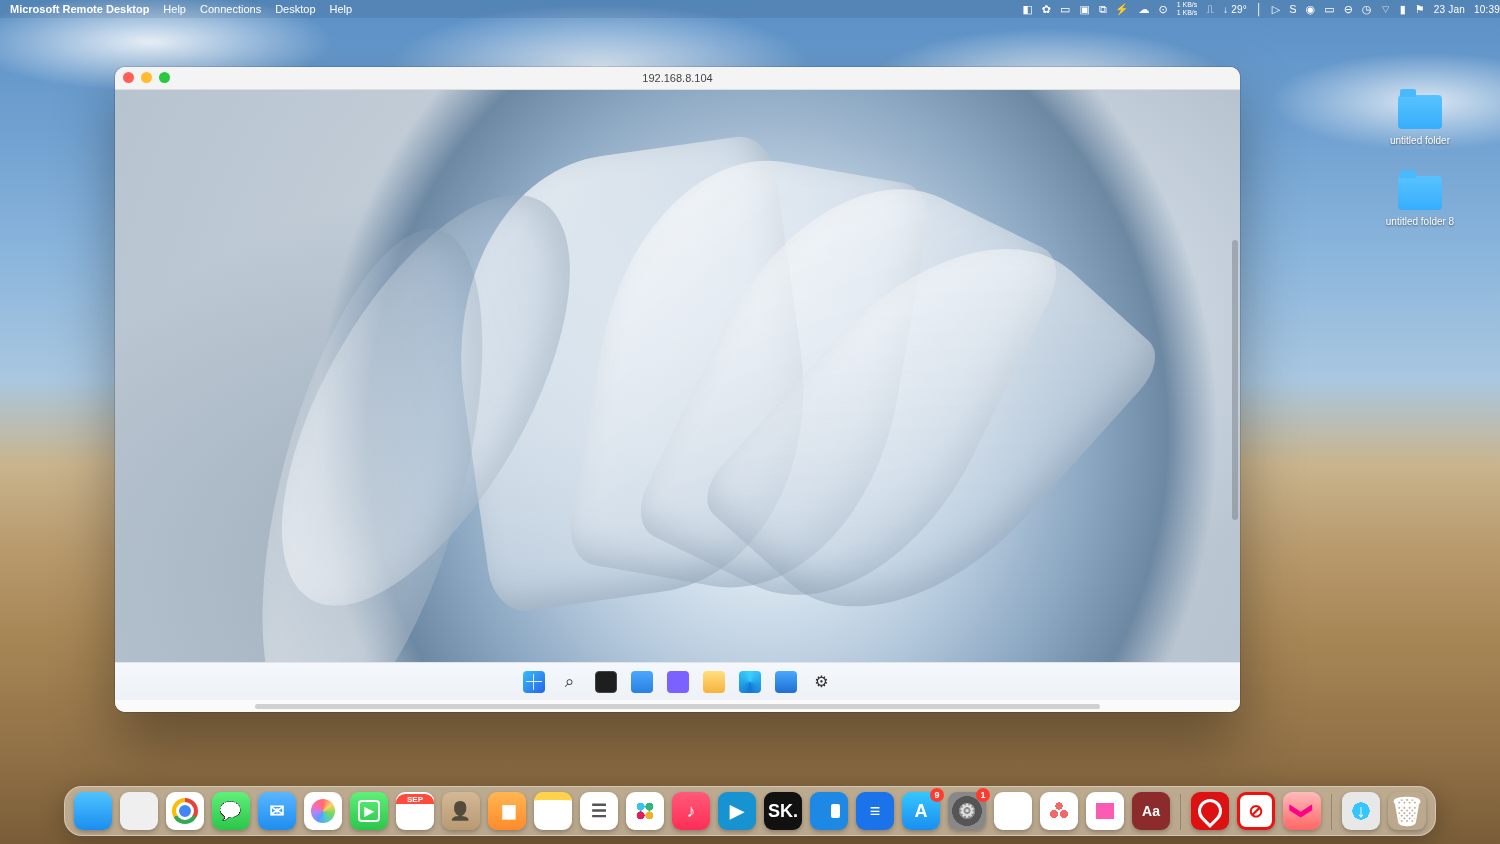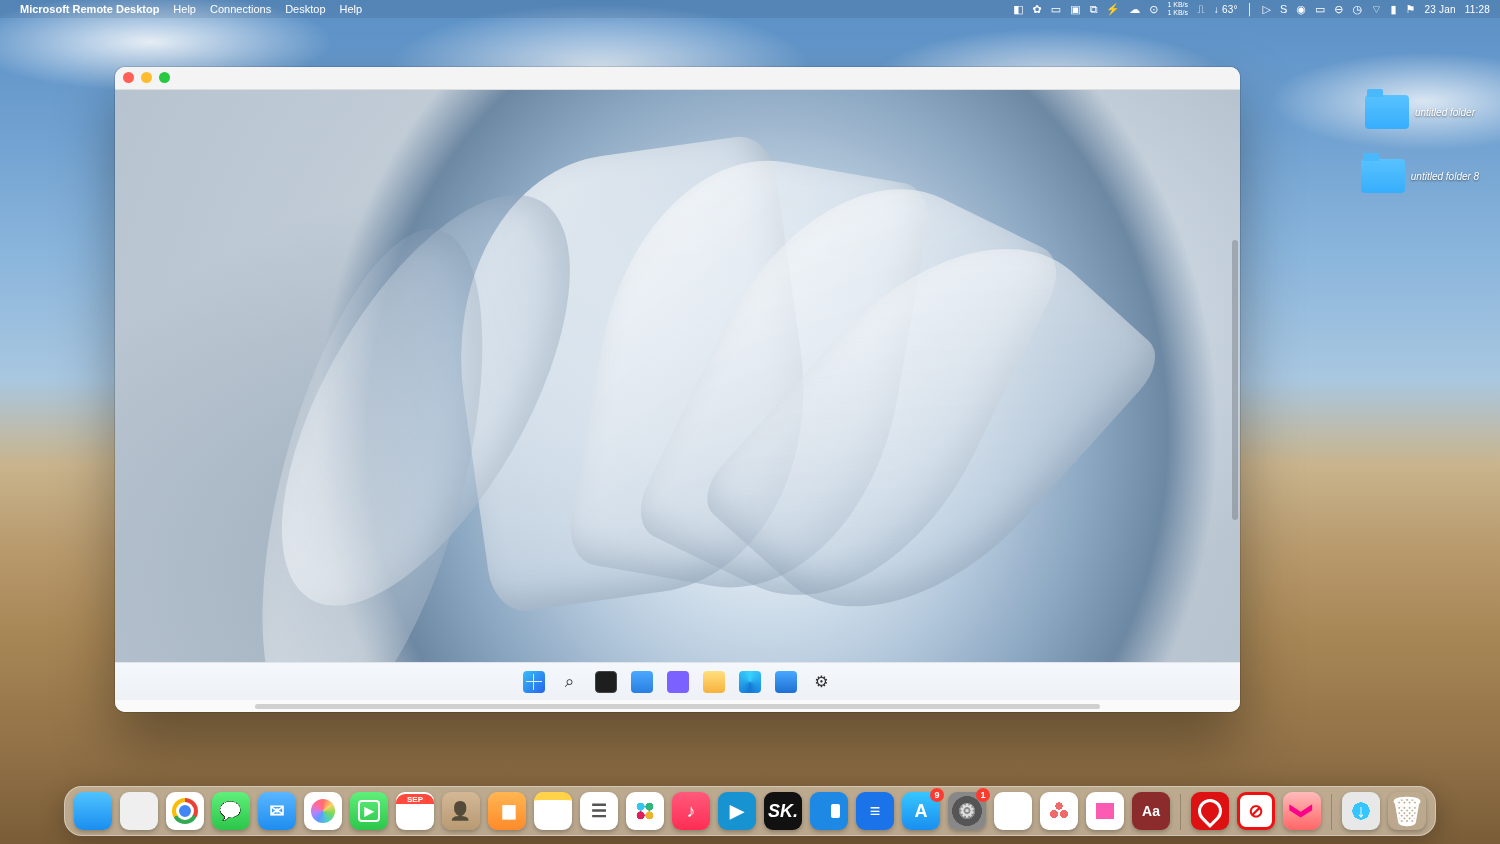--- a/index.html
+++ b/index.html
@@ -21,36 +21,36 @@
       radial-gradient(ellipse 300px 90px at 40% 8%, rgba(255,255,255,.75), transparent 70%),
       radial-gradient(ellipse 260px 80px at 70% 10%, rgba(255,255,255,.8), transparent 70%),
       radial-gradient(ellipse 220px 70px at 95% 12%, rgba(255,255,255,.75), transparent 70%);
     pointer-events:none;
   }
 
   
   .menubar {
     position: absolute; top:0; left:0; right:0; height:18px;
     display:flex; align-items:center;
-    padding:0 10px;
+    padding:0 0;
     color:#fff; font-size:11px; font-weight:500;
     background: rgba(0,0,0,0.08);
   }
   .menubar .apple { margin-right:10px; font-size:12px; }
   .menubar .app-name { font-weight:700; margin-right:14px; }
   .menubar .menu-item { margin-right:14px; cursor:default; }
   .menubar .spacer { flex:1; }
   .menubar .status-group { display:flex; align-items:center; gap:9px; }
   .menubar .status-icon { font-size:11px; line-height:1; }
   .menubar .status-text { font-size:10px; letter-spacing:.2px; }
   .menubar .two-line { display:flex; flex-direction:column; font-size:7px; line-height:8px; text-align:right; }
 
   
   .desk-icons { position:absolute; top:95px; right:20px; width:120px; display:flex; flex-direction:column; gap:30px; align-items:center; }
-  .desk-icon { display:flex; flex-direction:row; align-items:center; gap:6px; cursor:default;font-style:italic; }
+  .desk-icon { display:flex; flex-direction:column; align-items:center; gap:6px; cursor:default; }
   .desk-icon .folder {
     width:44px; height:34px; border-radius:4px; position:relative;
     background:linear-gradient(#59c2ff,#36aefc);
   }
   .desk-icon .folder::before {
     content:""; position:absolute; top:-6px; left:2px; width:16px; height:8px;
     background:#4ab9fc; border-radius:2px 2px 0 0;
   }
   .desk-icon .label { color:#fff; font-size:10px; text-shadow:0 1px 2px rgba(0,0,0,.5); text-align:center; }
 
@@ -173,21 +173,21 @@
   .books{background:linear-gradient(#ffb652,#ff8a2a);} .books::before{content:"▮▮";letter-spacing:-4px;color:#fff;}
   .notes{background:#fff;border-top:8px solid #ffd24a;}
   .reminders{background:#fff;} .reminders::before{content:"☰";color:#555;}
   .slack{background:#fff;} .slack::before{content:"";width:22px;height:22px;background:
     radial-gradient(circle at 30% 30%,#36c5f0 0 18%,transparent 19%),
     radial-gradient(circle at 70% 30%,#2eb67d 0 18%,transparent 19%),
     radial-gradient(circle at 70% 70%,#ecb22e 0 18%,transparent 19%),
     radial-gradient(circle at 30% 70%,#e01e5a 0 18%,transparent 19%);}
   .music{background:linear-gradient(#ff5a7a,#ff2d55);} .music::before{content:"♪";}
   .app-1{background:#1793d1;} .app-1::before{content:"▶";}
-  .app-sk{background:#111;font-size:12px;font-style:italic;}
+  .app-sk{background:#111;font-size:12px;}
   .trello{background:#1e88e5;display:flex;gap:3px;padding:8px;} .trello i{flex:1;background:#fff;border-radius:2px;}
   .trello i:last-child{height:60%;}
   .docs{background:#1a73e8;} .docs::before{content:"≡";}
   .appstore{background:linear-gradient(#36c6ff,#1a8ef0);} .appstore::before{content:"A";font-family:sans-serif;}
   .settings{background:radial-gradient(circle,#888 30%,#555 31% 55%, #888 56%);}
   .settings::before{content:"⚙";color:#ddd;}
   .notion{background:#fff;color:#111;} .notion::before{content:"N";font-family:serif;font-weight:900;}
   .asana{background:#fff;} .asana::before{content:"";width:20px;height:20px;background:
     radial-gradient(circle at 50% 25%,#f06a6a 0 20%,transparent 21%),
     radial-gradient(circle at 25% 65%,#f06a6a 0 20%,transparent 21%),
@@ -225,33 +225,33 @@
       <span class="status-icon">▣</span>
       <span class="status-icon">⧉</span>
       <span class="status-icon">⚡</span>
       <span class="status-icon">☁</span>
       <span class="status-icon">⊙</span>
       <span class="two-line">
         <span>1 KB/s</span>
         <span>1 KB/s</span>
       </span>
       <span class="status-icon">⎍</span>
-      <span class="status-text">↓ <span>63°</span></span>
+      <span class="status-text">↓ <span>29°</span></span>
       <span class="status-icon">│</span>
       <span class="status-icon">▷</span>
       <span class="status-icon">S</span>
       <span class="status-icon">◉</span>
       <span class="status-icon">▭</span>
       <span class="status-icon">⊖</span>
       <span class="status-icon">◷</span>
       <span class="status-icon">⌔</span>
       <span class="status-icon">▮</span>
       <span class="status-icon">⚑</span>
       <span class="status-text">23 Jan</span>
-      <span class="status-text">11:28</span>
+      <span class="status-text">10:39</span>
     </div>
   </div>
 
   <div class="desk-icons">
     <div class="desk-icon">
       <div class="folder"></div>
       <div class="label">untitled folder</div>
     </div>
     <div class="desk-icon">
       <div class="folder"></div>
@@ -259,20 +259,21 @@
     </div>
   </div>
 
   <div class="rd-window">
     <div class="rd-titlebar">
       <div class="traffic-lights">
         <span class="tl-close"></span>
         <span class="tl-min"></span>
         <span class="tl-max"></span>
       </div>
+      <div class="rd-title">192.168.8.104</div>
     </div>
 
     <div class="rd-content">
       <div class="win-wall"></div>
 
       <div class="petal" style="left:360px;top:70px;width:340px;height:440px;transform:rotate(-8deg);"></div>
       <div class="petal" style="left:470px;top:60px;width:300px;height:430px;transform:rotate(10deg);opacity:.9;"></div>
       <div class="petal" style="left:560px;top:60px;width:280px;height:430px;transform:rotate(26deg);opacity:.85;"></div>
       <div class="petal" style="left:640px;top:80px;width:260px;height:420px;transform:rotate(42deg);opacity:.8;"></div>
       <div class="petal" style="left:150px;top:250px;width:460px;height:200px;transform:rotate(-60deg);opacity:.7;border-radius:50%;"></div>

